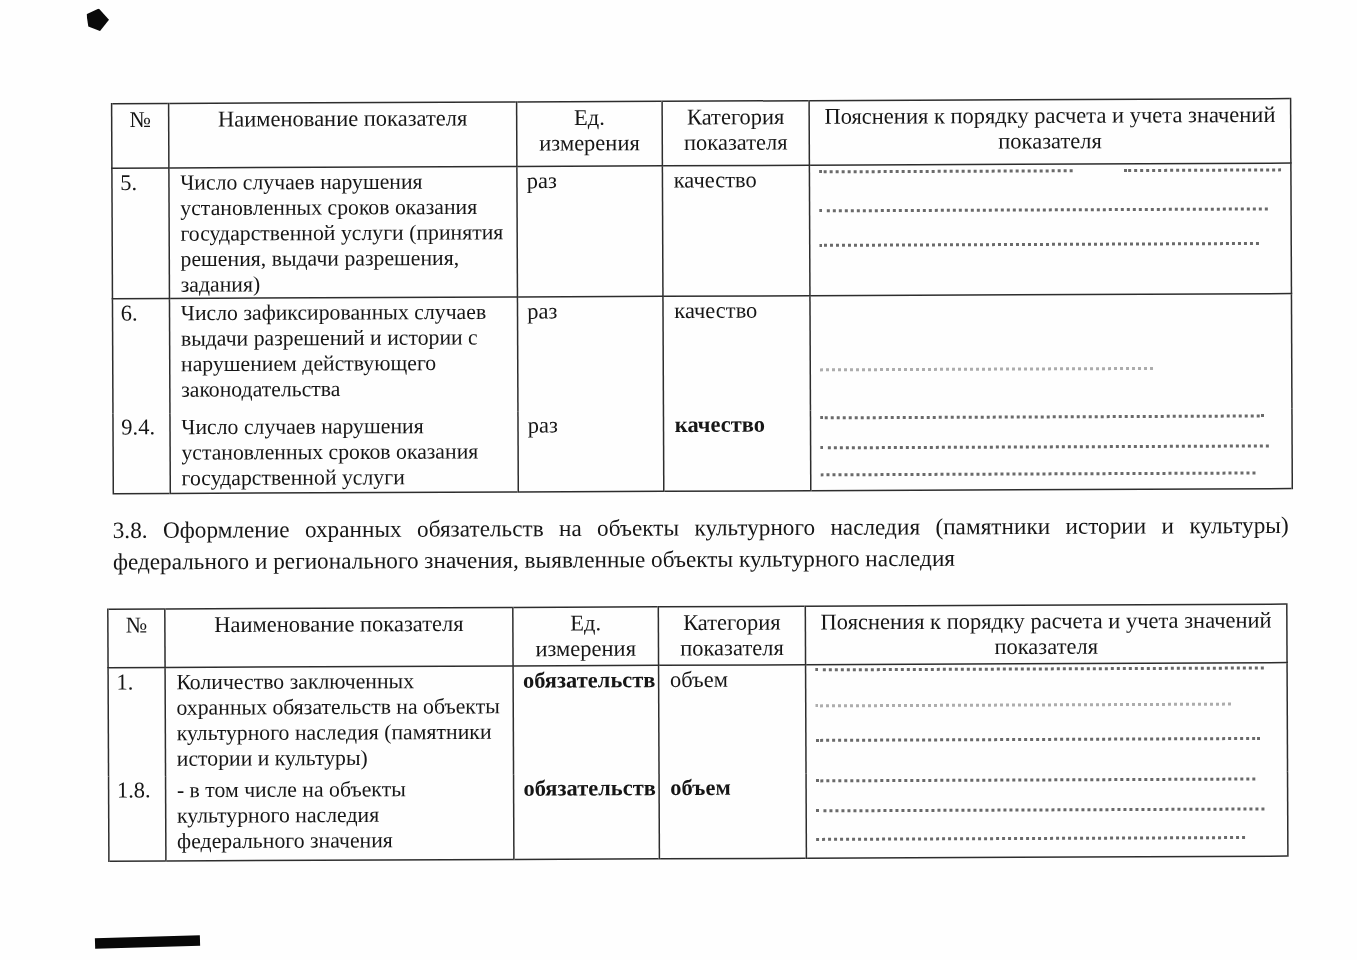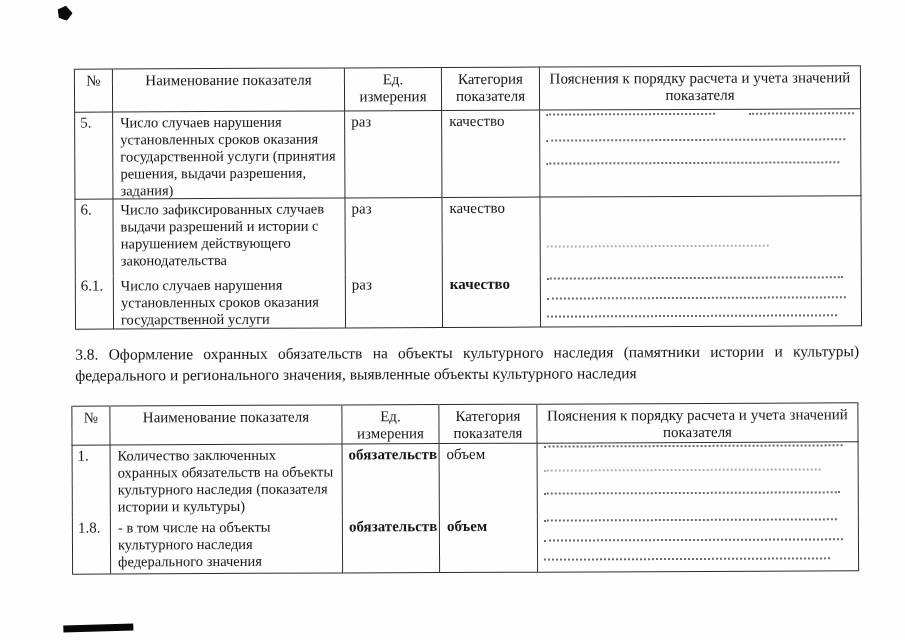--- a/index.html
+++ b/index.html
@@ -122,21 +122,21 @@
             </td>
           <td class="unit">раз</td>
           <td class="cat">качество</td>
           <td class="exp">
             <div class="cb" style="height:74px">
               <span class="dl faded" style="margin-top:48px; width:72%"></span>
             </div>
           </td>
         </tr>
         <tr style="height:53px">
-          <td class="num">6.1.</td>
+          <td class="num">9.4.</td>
           <td class="name">
               <div class="cb" style="height:51px">Число случаев нарушения установленных сроков оказания государственной услуги</div>
             </td>
           <td class="unit">раз</td>
           <td class="cat b">качество</td>
           <td class="exp">
             <div class="cb" style="height:51px">
               <span class="dl" style="margin-top:4px;  width:96%"></span>
               <span class="dl" style="margin-top:18px; width:97%"></span>
               <span class="dl" style="margin-top:16px; width:94%"></span>
@@ -165,21 +165,21 @@
           <th>Наименование показателя</th>
           <th>Ед. измерения</th>
           <th>Категория показателя</th>
           <th>Пояснения к порядку расчета и учета значений показателя</th>
         </tr>
       </thead>
       <tbody>
         <tr style="height:72px">
           <td class="num">1.</td>
           <td class="name">
-              <div class="cb" style="height:70px">Количество заключенных охранных обязательств на объекты культурного наследия (показателя истории и культуры)</div>
+              <div class="cb" style="height:70px">Количество заключенных охранных обязательств на объекты культурного наследия (памятники истории и культуры)</div>
             </td>
           <td class="unit b">обязательств</td>
           <td class="cat">объем</td>
           <td class="exp">
             <div class="cb" style="height:70px">
               <span class="dl" style="margin-top:2px;  width:97%"></span>
               <span class="dl faded" style="margin-top:22px; width:90%"></span>
               <span class="dl" style="margin-top:21px; width:96%"></span>
             </div>
           </td>

